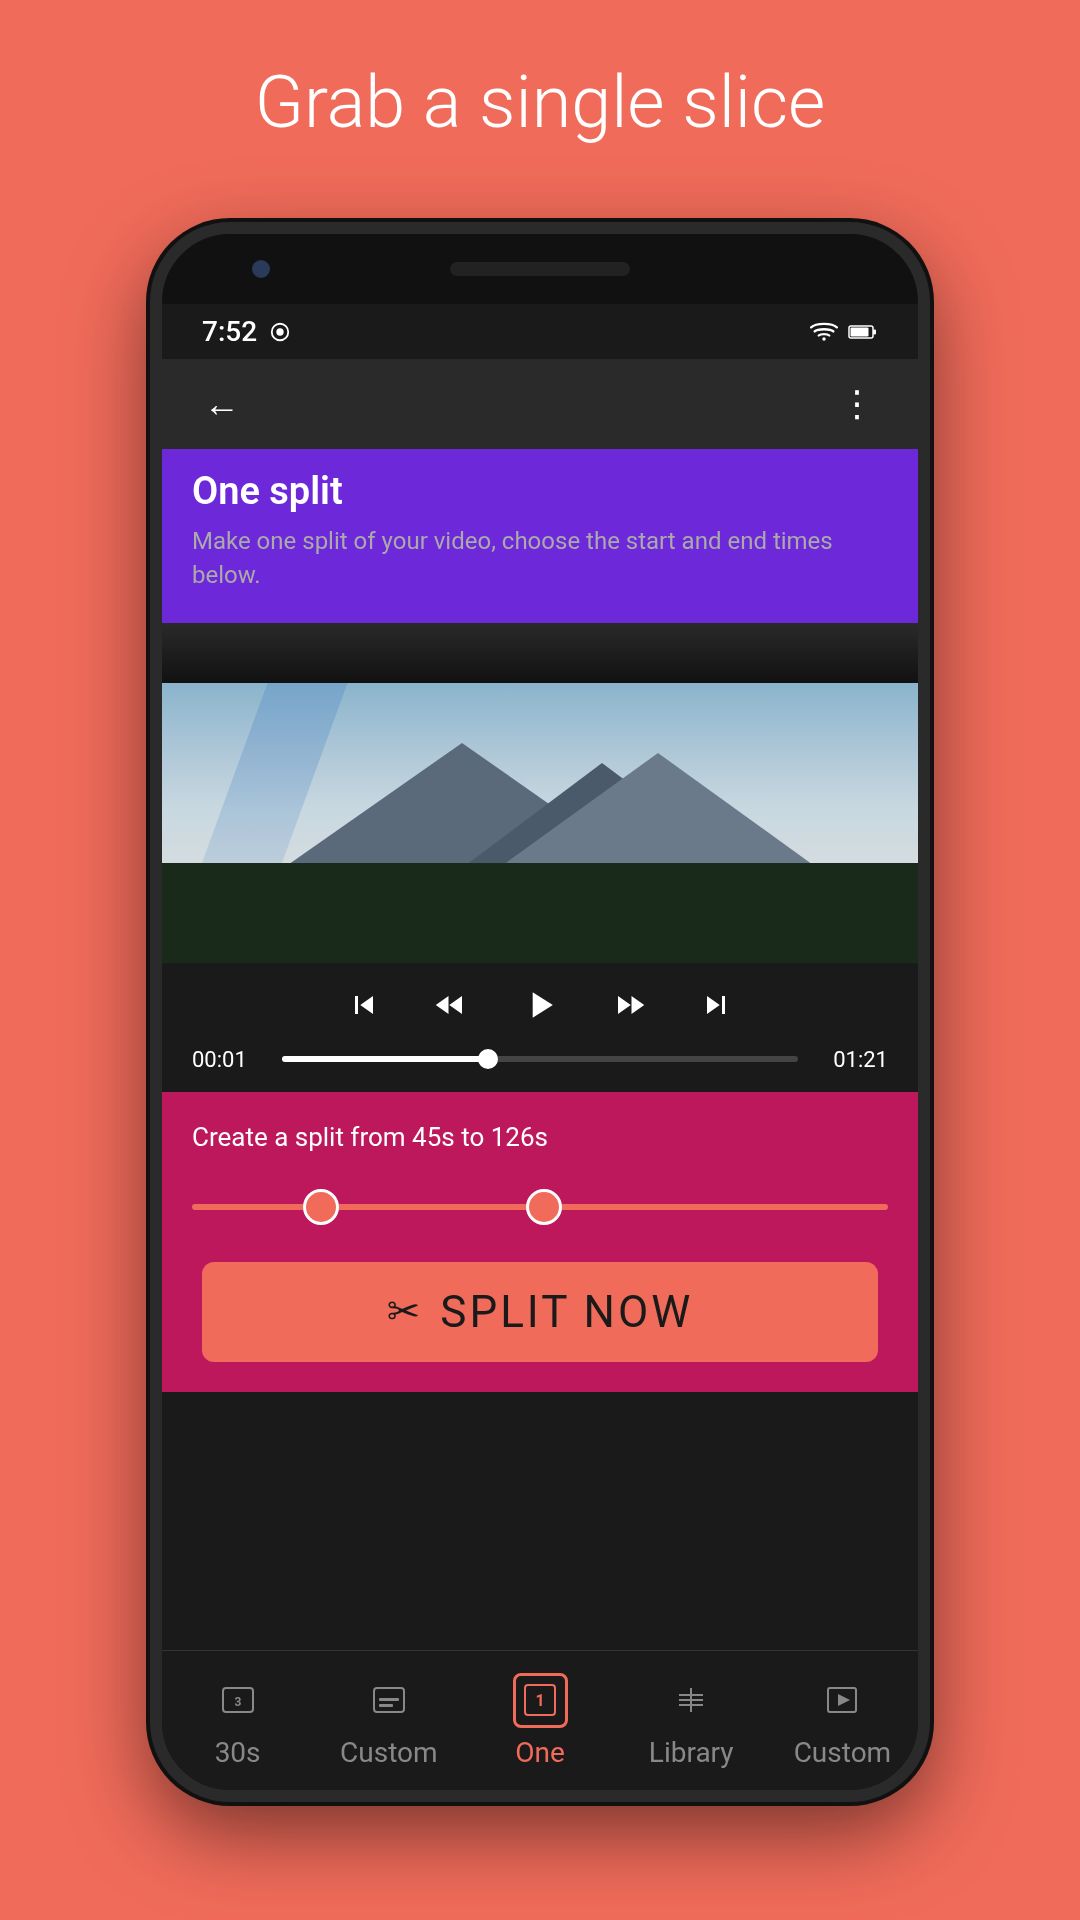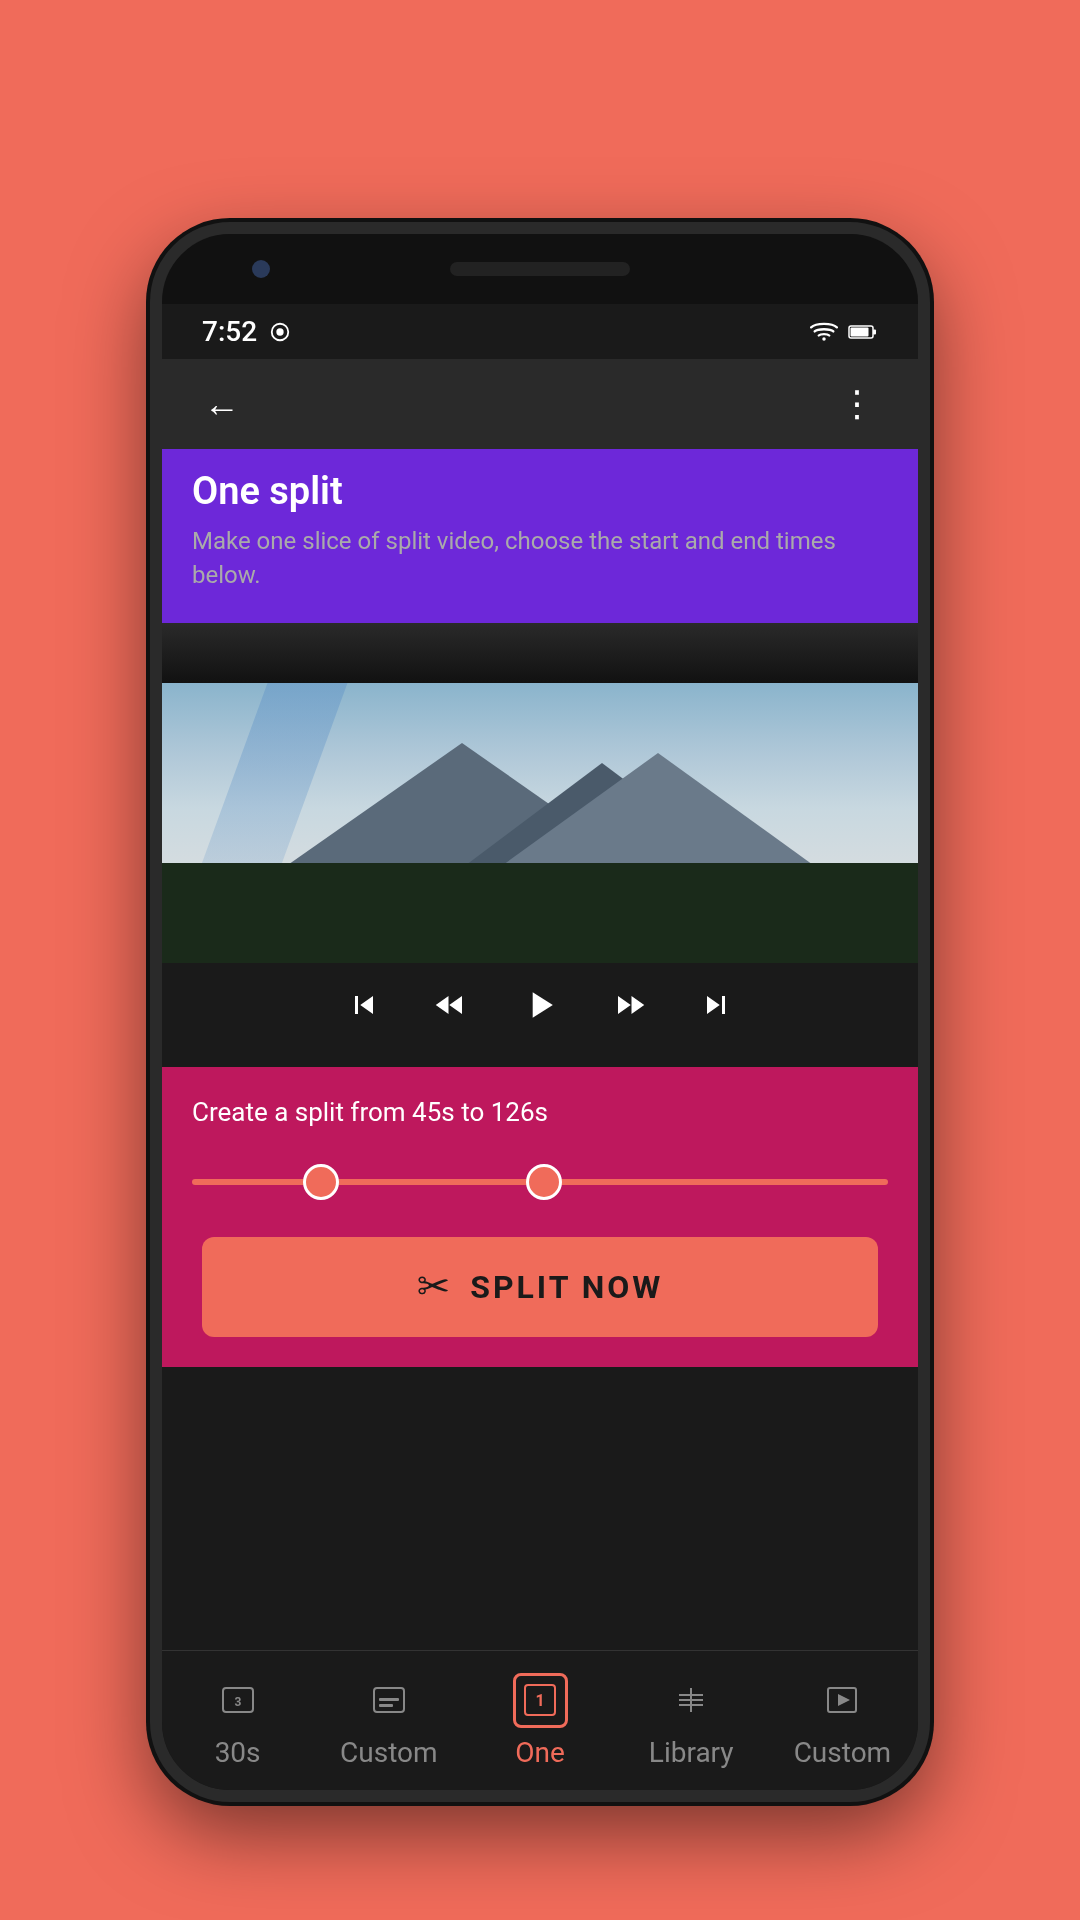--- a/index.html
+++ b/index.html
@@ -366,22 +366,22 @@
       margin: 0 10px;
     }
 
     .scissors-icon {
       color: #1a1a1a;
       font-size: 40px;
     }
 
     .split-now-text {
       color: #1a1a1a;
-      font-size: 32px;
-      font-weight: 700;
+      font-size: 44px;
+      font-weight: 400;
       letter-spacing: 3px;
     }
 
     
     .bottom-nav {
       background: #1a1a1a;
       height: 140px;
       display: flex;
       align-items: center;
       justify-content: space-around;
@@ -440,21 +440,21 @@
       width: 16px;
       height: 80px;
       background: #2a2a2a;
       border-radius: 0 8px 8px 0;
     }
   </style>
 </head>
 <body>
 
 <div class="hero-text">
-  <br>
+  <span>Grab a single slice</span><br>
 </div>
 
 <div class="phone-outer">
 
   <div class="side-btn-right"></div>
   <div class="side-btn-right2"></div>
 
   <div class="phone-top-bar">
     <div class="notch-camera"></div>
     <div class="speaker"></div>
@@ -489,21 +489,21 @@
     <div class="back-btn">
       <span class="back-arrow">←</span>
     </div>
     <div class="more-btn">
       <span class="more-dots">⋮</span>
     </div>
   </div>
 
   <div class="title-section">
     <div class="page-title">One split</div>
-    <div class="page-subtitle">Make one slice of split video, choose the start and end times below.</div>
+    <div class="page-subtitle">Make one split of your video, choose the start and end times below.</div>
   </div>
 
   <div class="video-container">
     <div class="video-top-fade"></div>
     <div class="video-frame">
       <div class="sky-layer"></div>
       <div class="light-beam"></div>
       <div class="mountain-layer">
         <div class="mountain-shape mountain1"></div>
         <div class="mountain-shape mountain2"></div>
@@ -540,20 +540,28 @@
         </svg>
       </div>
 
       <div class="control-btn">
         <svg width="36" height="36" viewBox="0 0 24 24" fill="white">
           <path d="M6 18l8.5-6L6 6v12zM16 6v12h2V6h-2z"></path>
         </svg>
       </div>
     </div>
 
+    <div class="progress-row">
+      <span class="time-label">00:01</span>
+      <div class="progress-bar-container">
+        <div class="progress-bar-fill"></div>
+        <div class="progress-thumb"></div>
+      </div>
+      <span class="time-label end">01:21</span>
+    </div>
   </div>
 
   <div class="split-controls">
     <div class="split-label">Create a split from 45s to 126s</div>
 
     <div class="range-slider-container">
       <div class="range-track">
         <div class="range-thumb thumb-left"></div>
         <div class="range-thumb thumb-right"></div>
       </div>

